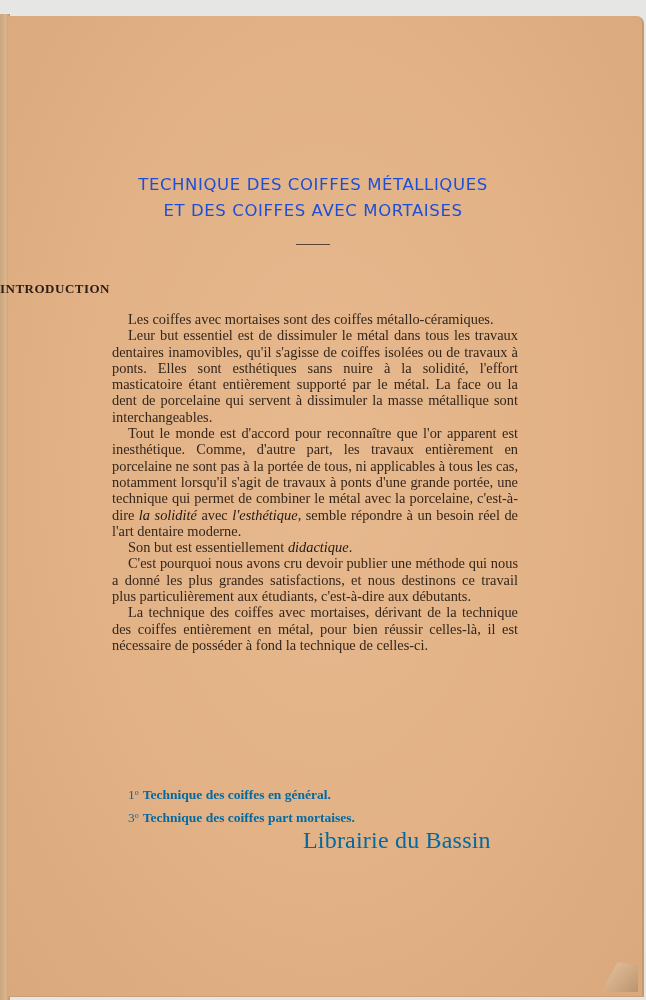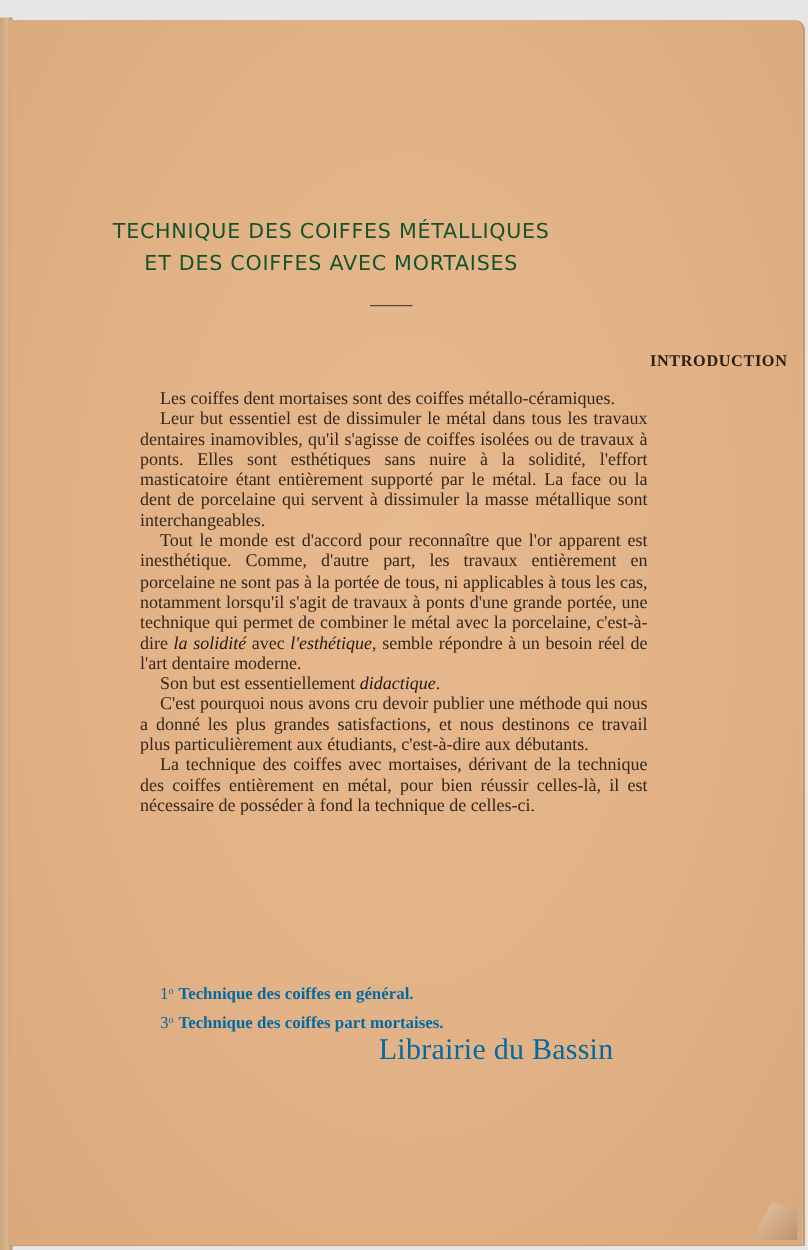--- a/index.html
+++ b/index.html
@@ -44,40 +44,41 @@
     }
     .title {
       position: absolute;
       left: 0;
       width: 530px;
       top: 172px;
       text-align: center;
       font-family: "DejaVu Sans", sans-serif;
       font-size: 16.5px;
       letter-spacing: 0.6px;
-      color: #14532d;
+      color: #1d4ed8;
       line-height: 26px;
+      padding-left: 48px;
     }
     .title .line {
       display: block;
     }
     .rule {
       position: absolute;
       left: 296px;
       top: 244px;
       width: 34px;
       height: 1px;
       background: #5a4434;
     }
     .heading {
       position: absolute;
       left: 0;
       width: 630px;
       top: 281px;
-      text-align: right;
+      text-align: left;
       font-weight: bold;
       font-size: 13px;
       letter-spacing: 0.5px;
       color: #2a1d14;
     }
     .text {
       position: absolute;
       left: 112px;
       top: 311px;
       width: 406px;
@@ -141,21 +142,21 @@
 <div class="title">
   <span class="line">TECHNIQUE DES COIFFES MÉTALLIQUES</span>
   <span class="line">ET DES COIFFES AVEC MORTAISES</span>
 </div>
 
 <div class="rule"></div>
 
 <div class="heading">INTRODUCTION</div>
 
 <div class="text">
-  <p>Les coiffes dent mortaises sont des coiffes métallo-céramiques.</p>
+  <p>Les coiffes avec mortaises sont des coiffes métallo-céramiques.</p>
   <p>Leur but essentiel est de dissimuler le métal dans tous les travaux dentaires inamovibles, qu'il s'agisse de coiffes isolées ou de travaux à ponts. Elles sont esthétiques sans nuire à la solidité, l'effort masticatoire étant entièrement supporté par le métal. La face ou la dent de porcelaine qui servent à dissimuler la masse métallique sont interchangeables.</p>
   <p><span>Tout le monde est d'accord pour reconnaître que l'or apparent est inesthétique. Comme, d'autre part, les travaux entièrement en porcelaine ne sont pas à la portée de tous, ni applicables à tous les cas, notamment lorsqu'il s'agit de travaux à ponts d'une grande portée, une technique qui permet de combiner le métal avec la porcelaine, c'est-à-dire </span><em>la solidité</em><span> avec </span><em>l'esthétique</em><span>, semble répondre à un besoin réel de l'art dentaire moderne.</span></p>
   <p><span>Son but est essentiellement </span><em>didactique</em><span>.</span></p>
   <p>C'est pourquoi nous avons cru devoir publier une méthode qui nous a donné les plus grandes satisfactions, et nous destinons ce travail plus particulièrement aux étudiants, c'est-à-dire aux débutants.</p>
   <p>La technique des coiffes avec mortaises, dérivant de la technique des coiffes entièrement en métal, pour bien réussir celles-là, il est nécessaire de posséder à fond la technique de celles-ci.</p>
 </div>
 
 <div class="list">
   <span class="item">
     <span class="num"><span>1</span><sup>o</sup></span><span class="lbl">Technique des coiffes en général.</span>

